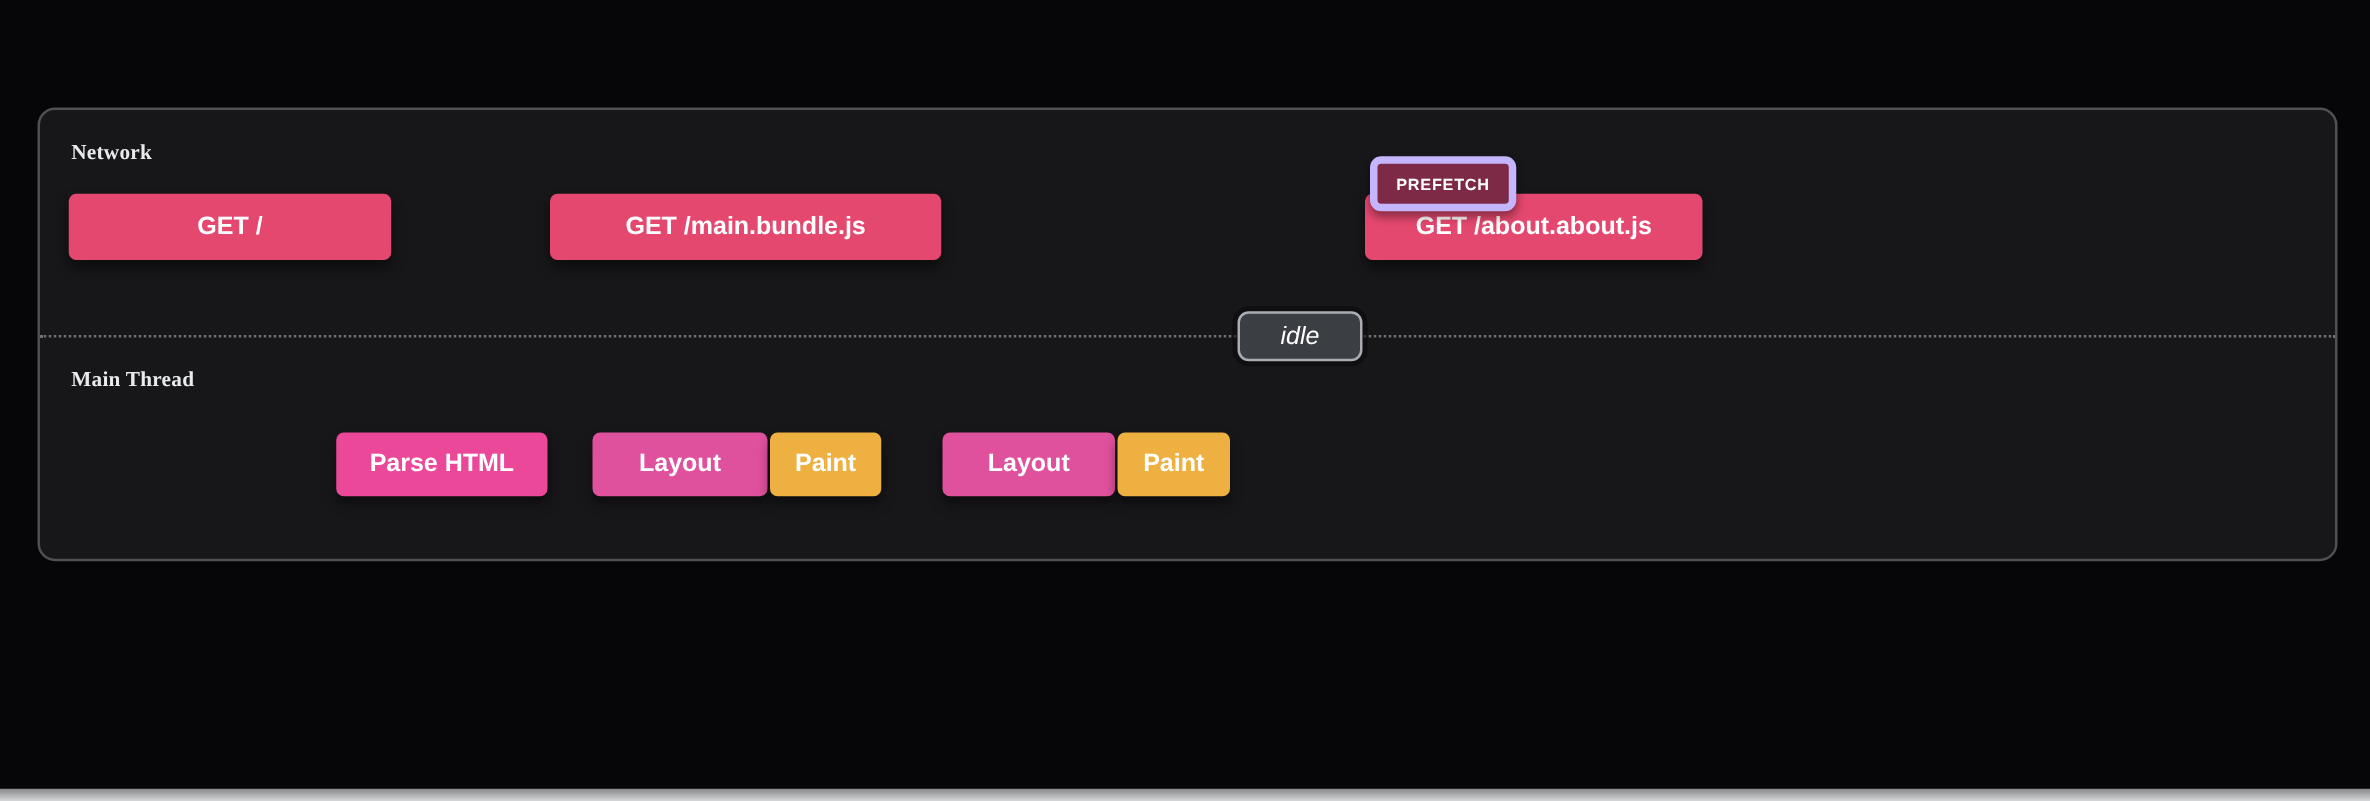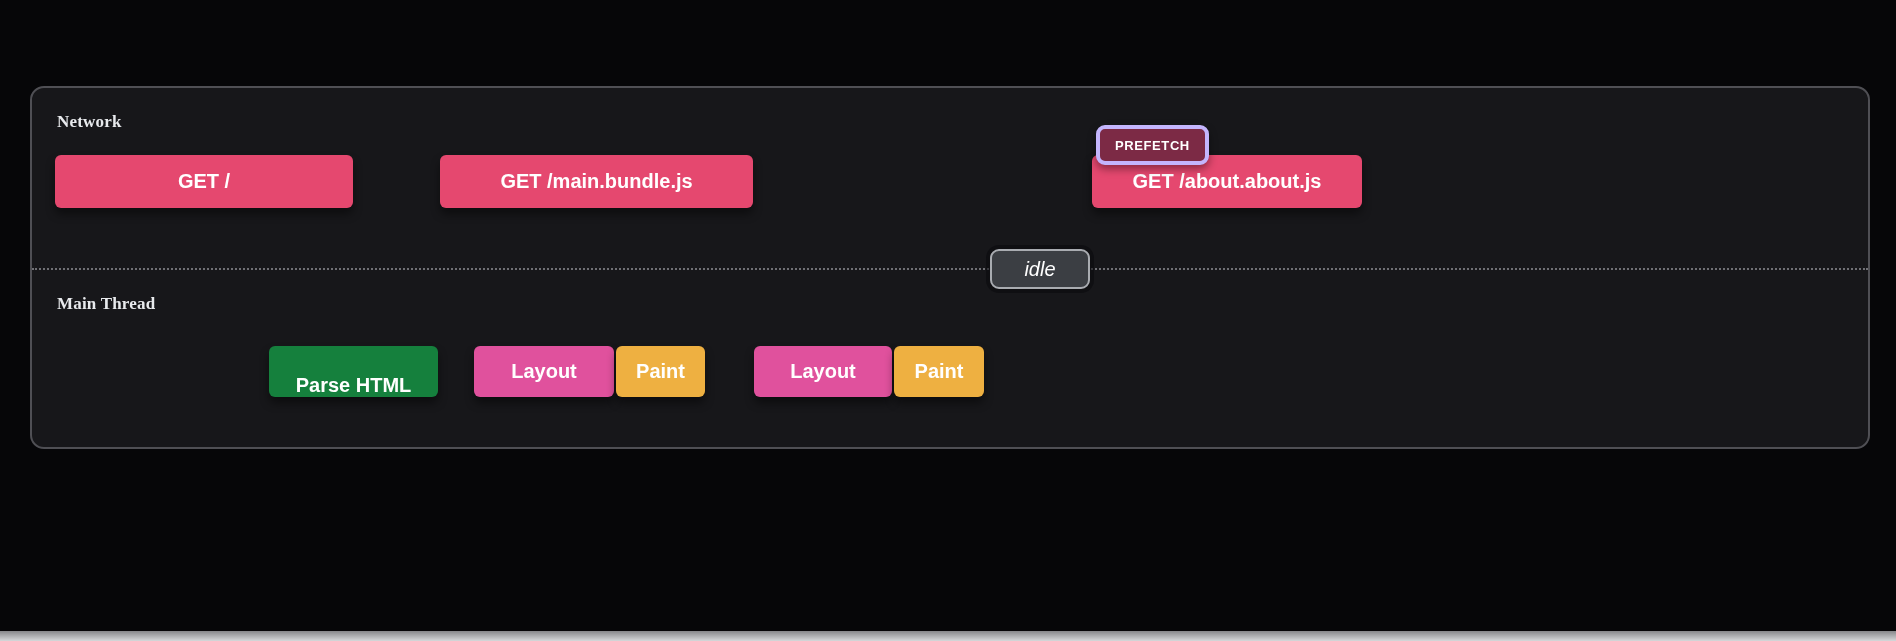--- a/index.html
+++ b/index.html
@@ -48,21 +48,21 @@
     font-size: 20px;
     box-shadow: 0 6px 10px rgba(0,0,0,0.45);
     z-index: 1;
   }
   .prefetch-badge {
     position: absolute;
     top: 37px;
     height: 31px;
     padding: 16px 15px;
     background: #7c2a45;
-    border: 4px solid #c4b5fd;
+    border: 6px solid #c4b5fd;
     border-radius: 9px;
     color: #ffffff;
     font-size: 13px;
     font-weight: bold;
     letter-spacing: 0.6px;
     display: flex;
     align-items: center;
     justify-content: center;
     z-index: 2;
     box-shadow: 0 4px 8px rgba(0,0,0,0.4);
@@ -116,42 +116,42 @@
   }
 </style>
 </head>
 <body>
 
 <div class="panel">
 
   <div class="lane-label network">Network</div>
 
   <div id="network-bars">
-      <div class="net-bar" style="left: 23px; width: 298px;">
+      <div class="net-bar" style="left: 23px; width: 258px;">
         <span>GET /</span>
       </div>
       <div class="net-bar" style="left: 408px; width: 313px;">
         <span>GET /main.bundle.js</span>
       </div>
       <div class="prefetch-badge" style="left: 1064px;">PREFETCH</div>
       <div class="net-bar" style="left: 1060px; width: 270px;">
         <span>GET /about.about.js</span>
       </div>
     </div>
 
   <div class="divider"></div>
 
   <div class="idle-badge">
     <span>idle</span>
   </div>
 
   <div class="lane-label main-thread">Main Thread</div>
 
   <div id="task-bars">
-      <div class="task-bar" style="left: 237px; width: 169px; background: #15803d; align-items: flex-end;">
+      <div class="task-bar" style="left: 237px; width: 169px; background: #ec4899;">
         <span>Parse HTML</span>
       </div>
       <div class="task-bar" style="left: 442px; width: 140px; background: rgb(224, 81, 157);">
         <span>Layout</span>
       </div>
       <div class="task-bar" style="left: 584px; width: 89px; background: rgb(238, 176, 65);">
         <span>Paint</span>
       </div>
       <div class="task-bar" style="left: 722px; width: 138px; background: rgb(224, 81, 157);">
         <span>Layout</span>

